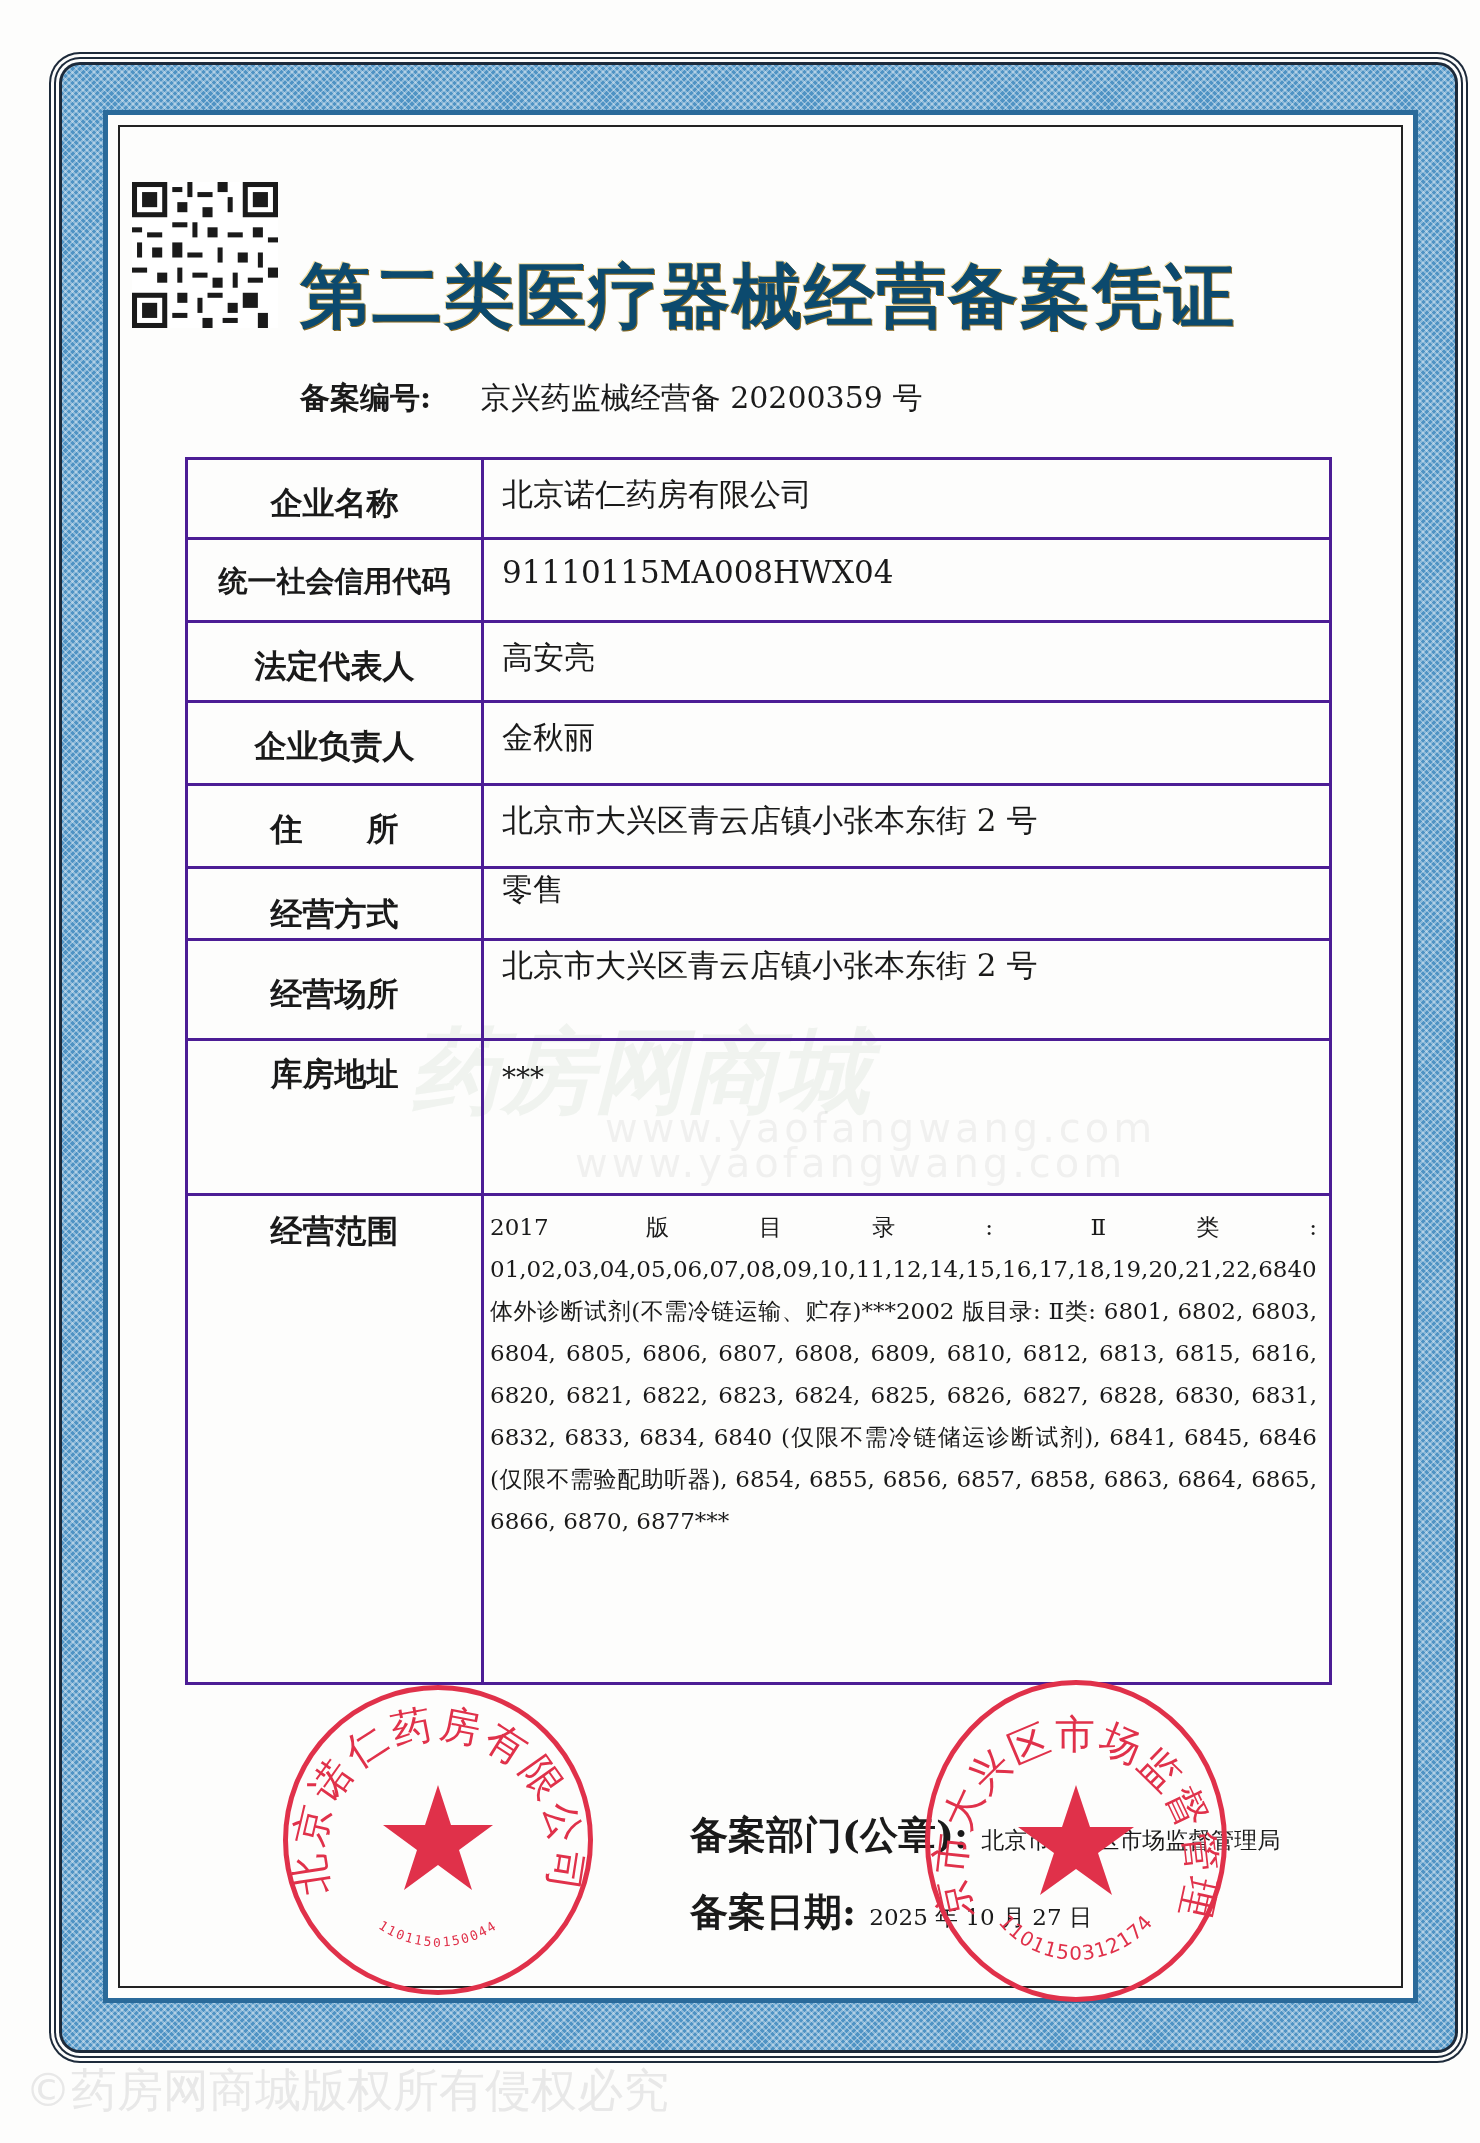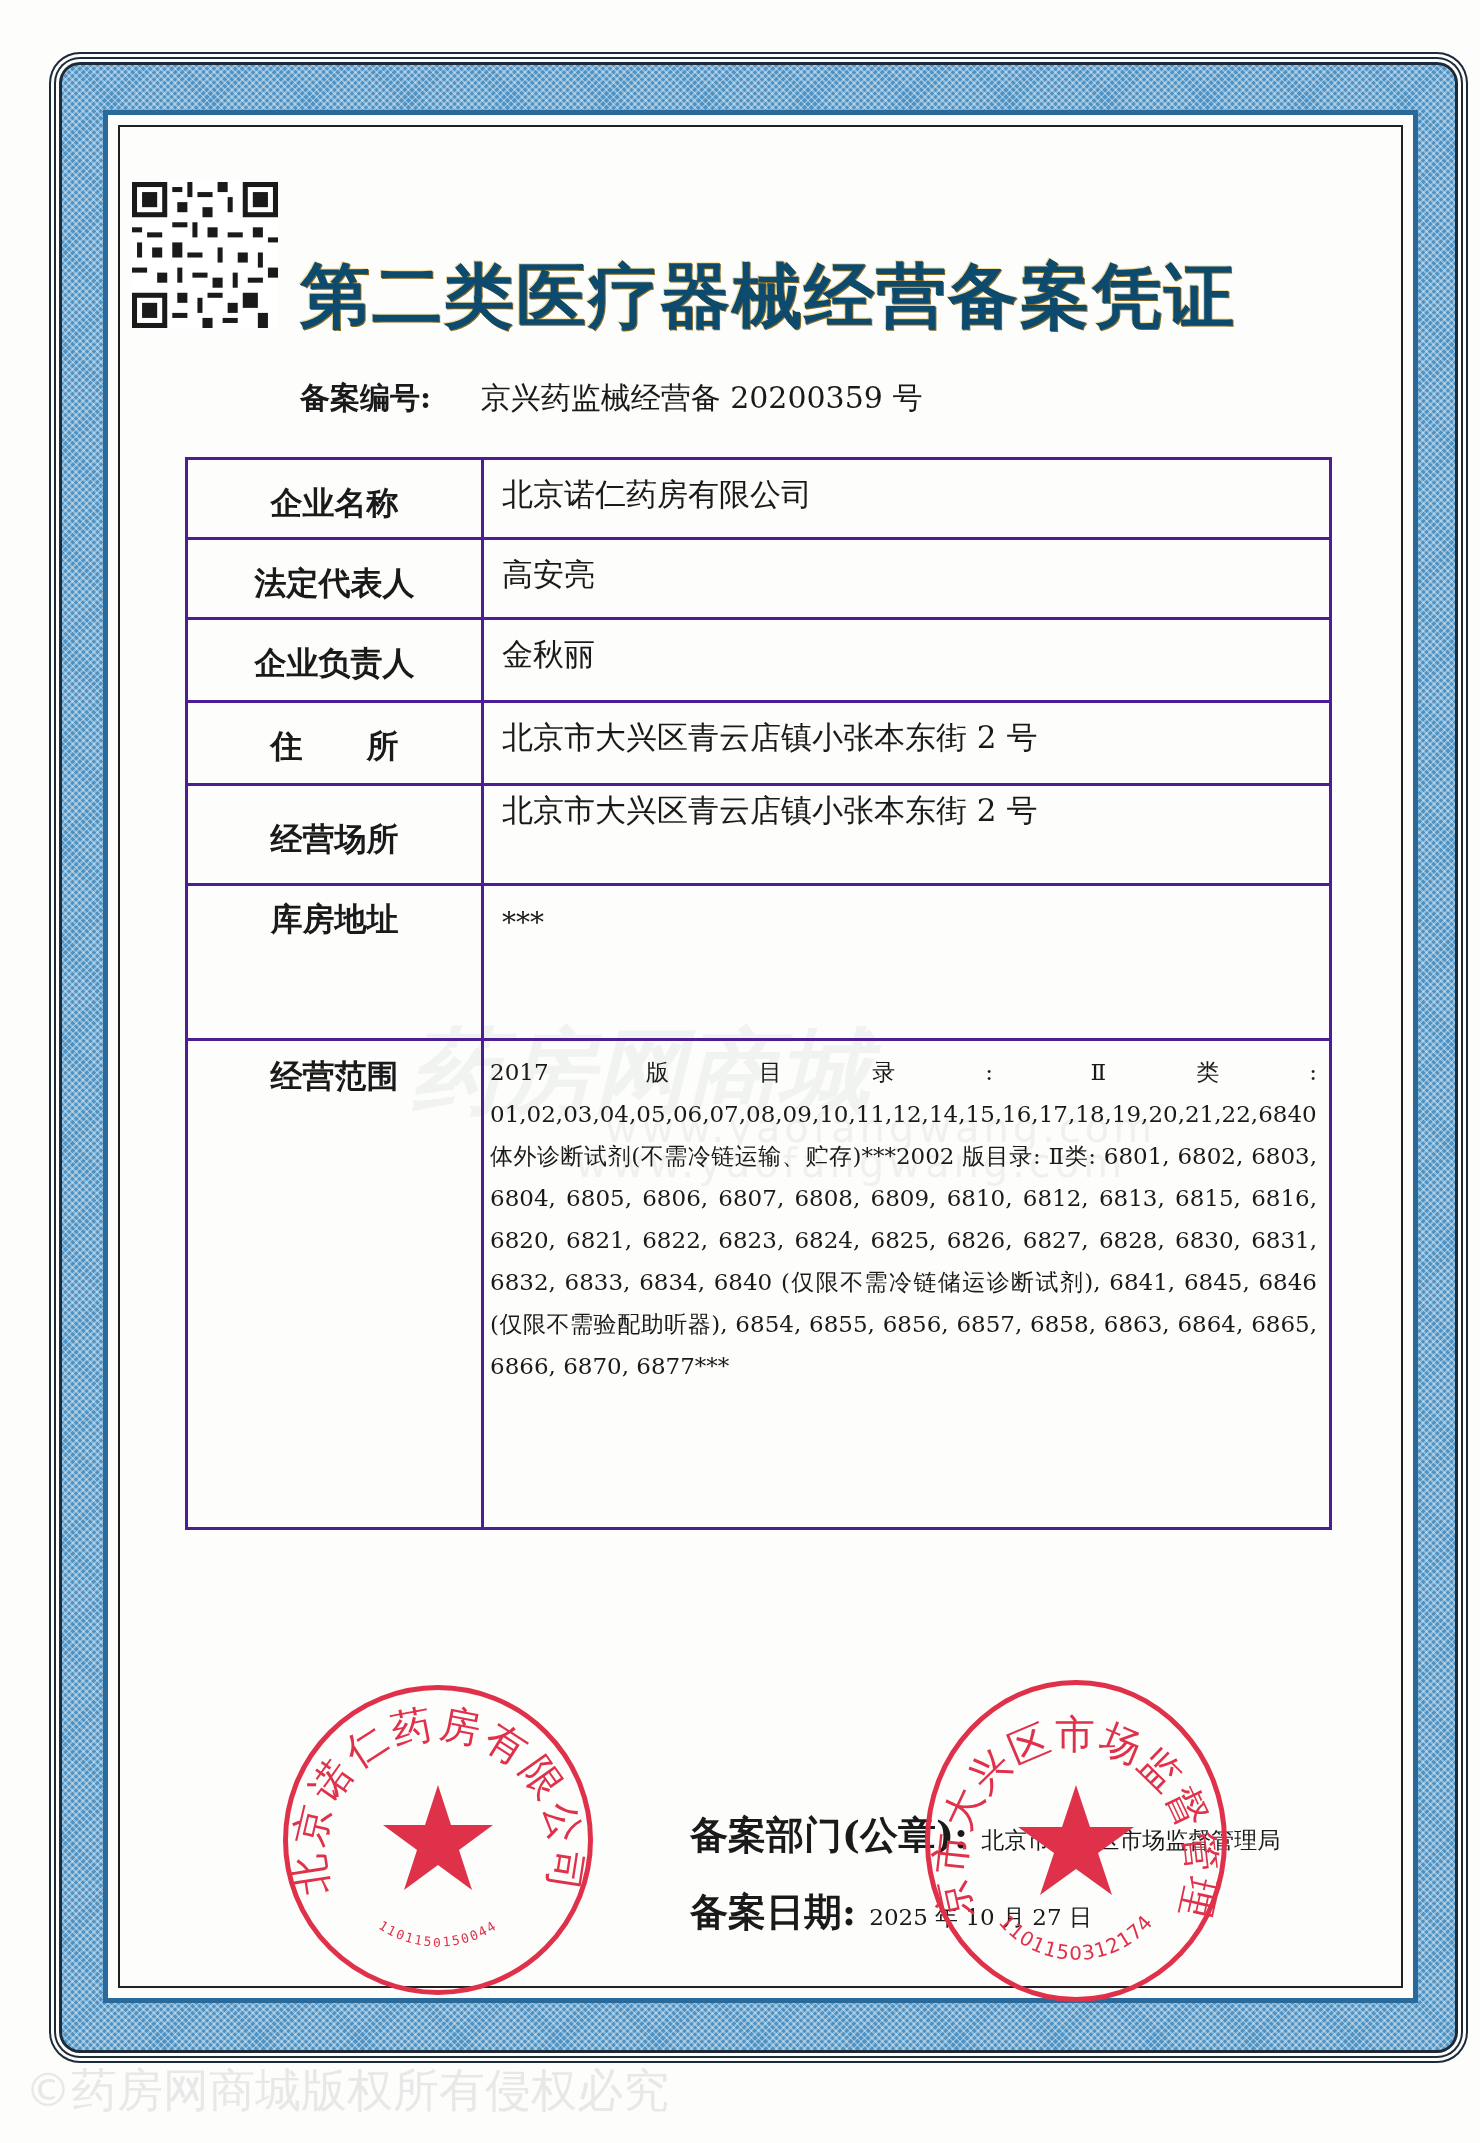--- a/index.html
+++ b/index.html
@@ -117,20 +117,28 @@
 <table class="info">
   <tbody>
       <tr style="height:80px">
     <td class="label">
           <div class="lbl-inner">企业名称</div>
         </td>
     <td class="value">
           <div class="val-inner">北京诺仁药房有限公司</div>
         </td>
   </tr>
+  <tr style="height:83px">
+    <td class="label" style="font-size:29px">
+          <div class="lbl-inner">统一社会信用代码</div>
+        </td>
+    <td class="value">
+          <div class="val-inner">91110115MA008HWX04</div>
+        </td>
+  </tr>
   <tr style="height:80px">
     <td class="label">
           <div class="lbl-inner">法定代表人</div>
         </td>
     <td class="value">
           <div class="val-inner">高安亮</div>
         </td>
   </tr>
   <tr style="height:83px">
     <td class="label">
@@ -139,20 +147,28 @@
     <td class="value">
           <div class="val-inner">金秋丽</div>
         </td>
   </tr>
   <tr style="height:83px">
     <td class="label">
           <div class="lbl-inner">住　　所</div>
         </td>
     <td class="value">
           <div class="val-inner">北京市大兴区青云店镇小张本东街 2 号</div>
+        </td>
+  </tr>
+  <tr style="height:72px">
+    <td class="label">
+          <div class="lbl-inner" style="padding-top:24px">经营方式</div>
+        </td>
+    <td class="value">
+          <div style="padding-top:0">零售</div>
         </td>
   </tr>
   <tr style="height:100px">
     <td class="label">
           <div class="lbl-inner" style="padding-top:32px">经营场所</div>
         </td>
     <td class="value">
           <div style="padding-top:4px">北京市大兴区青云店镇小张本东街 2 号</div>
         </td>
   </tr>

